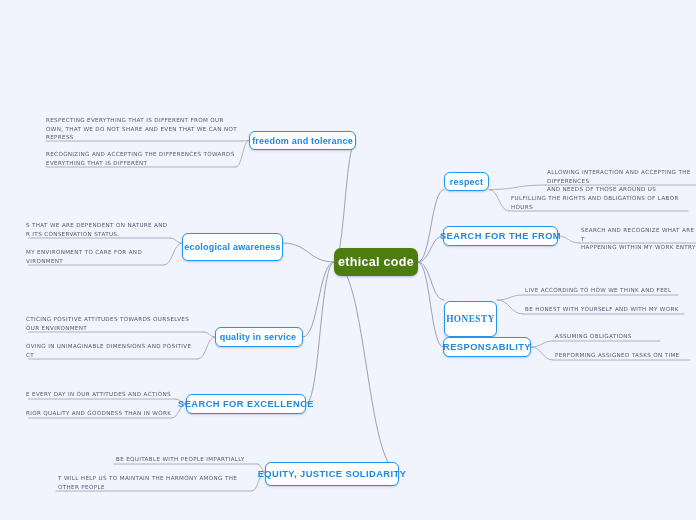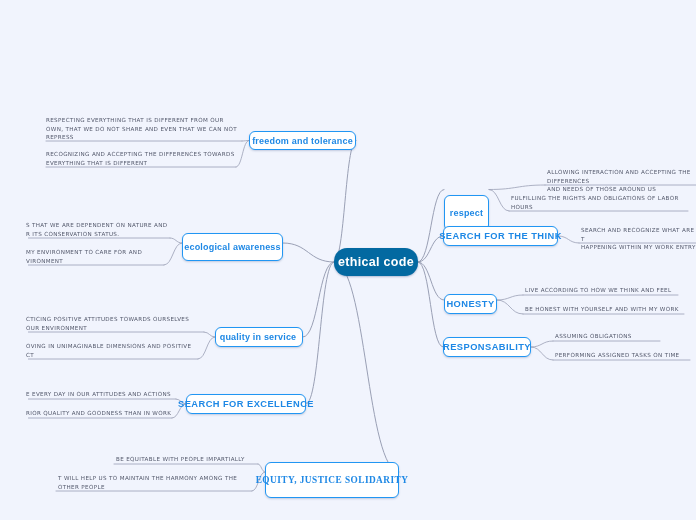--- a/index.html
+++ b/index.html
@@ -33,27 +33,27 @@
   .node {
     position: absolute;
     box-sizing: border-box;
     white-space: nowrap;
     border-radius: 6px;
     display: flex;
     align-items: center;
     justify-content: center;
   }
   .node-root {
-    background: #0369a1;
+    background: #4d7c0f;
     color: #ffffff;
     font-weight: bold;
     font-size: 12.5px;
     letter-spacing: 0.3px;
     padding: 7px 14px;
-    border-radius: 13px;
+    border-radius: 7px;
     box-shadow: 0 1px 2px rgba(30,60,120,0.30);
   }
   .node-branch {
     background: #ffffff;
     color: #1e88e5;
     border: 1.6px solid #2196f3;
     font-weight: bold;
     font-size: 9px;
     letter-spacing: 0.2px;
     padding: 5px 10px;
@@ -138,33 +138,33 @@
       <div class="leaf left" style="left: -2px; top: 248px; width: 150px;">MY ENVIRONMENT TO CARE FOR AND
 VIRONMENT</div>
       <div class="node node-branch" style="left: 187px; top: 327px; width: 88px; height: 20px; padding-left: 8px;">quality in service</div>
       <div class="leaf left" style="left: -2px; top: 315px; width: 175px;">CTICING POSITIVE ATTITUDES TOWARDS OURSELVES
 OUR ENVIRONMENT</div>
       <div class="leaf left" style="left: -2px; top: 342px; width: 175px;">OVING IN UNIMAGINABLE DIMENSIONS AND POSITIVE
 CT</div>
       <div class="node node-branch caps" style="left: 158px; top: 394px; width: 120px; height: 20px; border-radius: 6px;">SEARCH FOR EXCELLENCE</div>
       <div class="leaf left" style="left: -2px; top: 390px; width: 155px;">E EVERY DAY IN OUR ATTITUDES AND ACTIONS</div>
       <div class="leaf left" style="left: -2px; top: 409px; width: 155px;">RIOR QUALITY AND GOODNESS THAN IN WORK</div>
-      <div class="node node-branch caps" style="left: 237px; top: 462px; width: 134px; height: 36px; font-family: Liberation Serif, serif;">EQUITY, JUSTICE SOLIDARITY</div>
+      <div class="node node-branch caps" style="left: 237px; top: 462px; width: 134px; height: 24px;">EQUITY, JUSTICE SOLIDARITY</div>
       <div class="leaf left" style="left: 88px; top: 455px; width: 145px;">BE EQUITABLE WITH PEOPLE IMPARTIALLY</div>
       <div class="leaf left" style="left: 30px; top: 474px; width: 186px;">T WILL HELP US TO MAINTAIN THE HARMONY AMONG THE
 OTHER PEOPLE</div>
-      <div class="node node-branch" style="left: 416px; top: 195px; width: 45px; height: 36px;">respect</div>
+      <div class="node node-branch" style="left: 416px; top: 172px; width: 45px; height: 19px;">respect</div>
       <div class="leaf right" style="left: 519px; top: 168px; width: 185px;">ALLOWING INTERACTION AND ACCEPTING THE DIFFERENCES
 AND NEEDS OF THOSE AROUND US</div>
       <div class="leaf right" style="left: 483px; top: 194px; width: 185px;">FULFILLING THE RIGHTS AND OBLIGATIONS OF LABOR
 HOURS</div>
-      <div class="node node-branch caps" style="left: 415px; top: 226px; width: 115px; height: 20px;">SEARCH FOR THE THINK</div>
+      <div class="node node-branch caps" style="left: 415px; top: 226px; width: 115px; height: 20px;">SEARCH FOR THE FROM</div>
       <div class="leaf right" style="left: 553px; top: 226px; width: 150px;">SEARCH AND RECOGNIZE WHAT ARE THE FACTS T
 HAPPENING WITHIN MY WORK ENTRY</div>
-      <div class="node node-branch caps" style="left: 416px; top: 294px; width: 53px; height: 20px;">HONESTY</div>
+      <div class="node node-branch caps" style="left: 416px; top: 301px; width: 53px; height: 36px; font-family: Liberation Serif, serif;">HONESTY</div>
       <div class="leaf right" style="left: 497px; top: 286px; width: 160px;">LIVE ACCORDING TO HOW WE THINK AND FEEL</div>
       <div class="leaf right" style="left: 497px; top: 305px; width: 165px;">BE HONEST WITH YOURSELF AND WITH MY WORK</div>
       <div class="node node-branch caps" style="left: 415px; top: 337px; width: 88px; height: 20px; border-radius: 6px;">RESPONSABILITY</div>
       <div class="leaf right" style="left: 527px; top: 332px; width: 150px;">ASSUMING OBLIGATIONS</div>
       <div class="leaf right" style="left: 527px; top: 351px; width: 160px;">PERFORMING ASSIGNED TASKS ON TIME</div>
       <div class="node node-root" style="left: 306px; top: 248px; width: 84px; height: 28px;">ethical code</div>
     </div>
 </div>
 
 </body></html>

